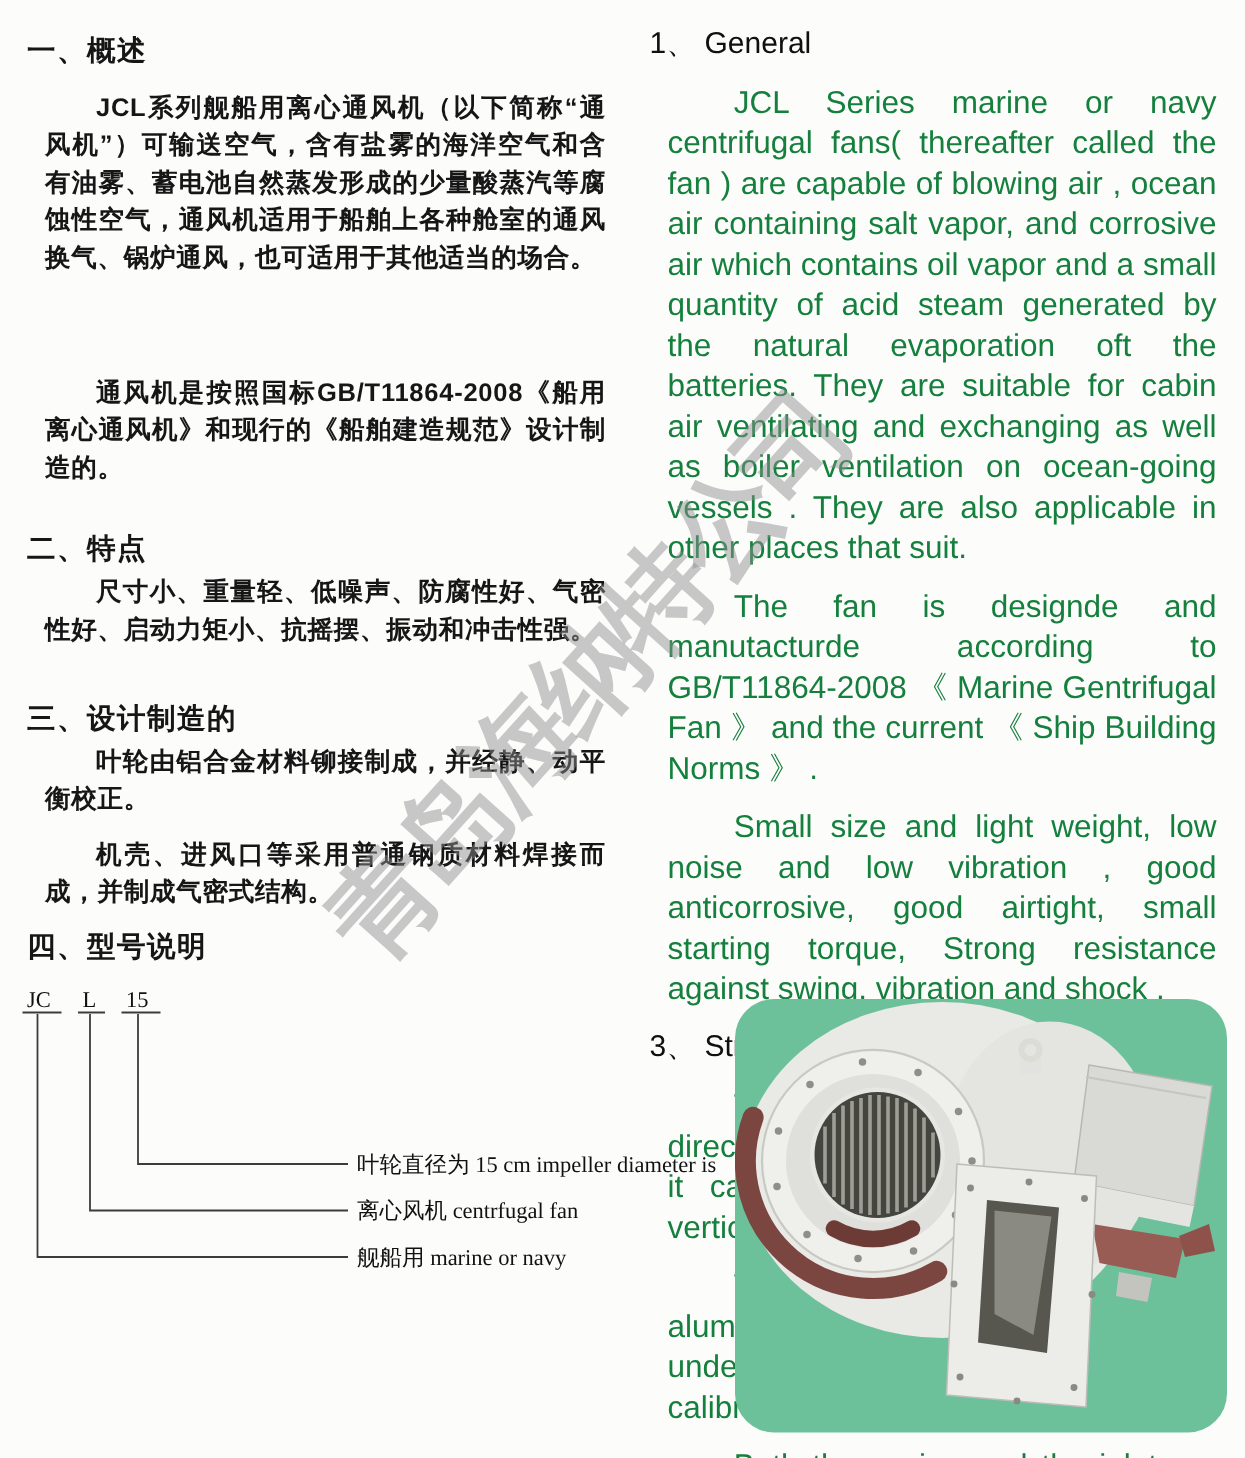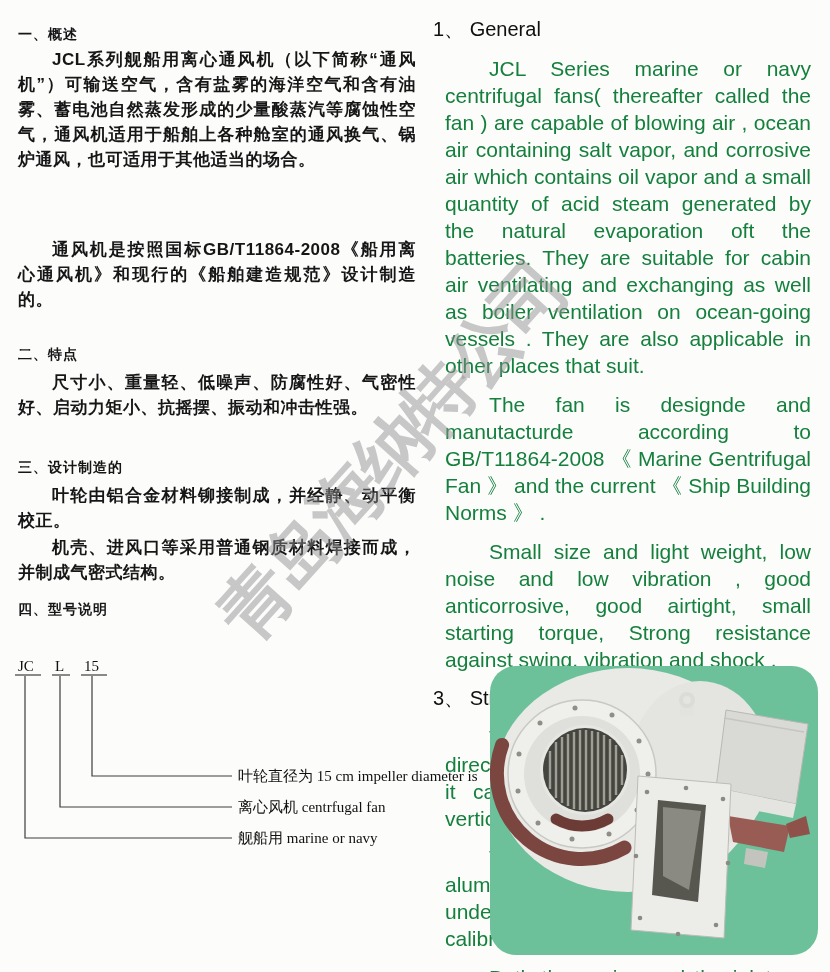--- a/index.html
+++ b/index.html
@@ -2,22 +2,22 @@
 <html><head>
 <meta charset="utf-8">
 <style>
   html,body{margin:0;padding:0;background:#ffffff;}
   .page{
     position:relative;width:830px;height:972px;background:#fcfcfb;overflow:hidden;
     font-family:"Liberation Sans",sans-serif;color:#161616;
   }
   
   .col-left{position:absolute;left:18px;top:22px;width:398px;z-index:2;}
-  .zh-h{font-size:14px;line-height:25px;font-weight:bold;margin:0;letter-spacing:1px;}
-  .zh-p{font-size:17px;line-height:25px;font-weight:bold;margin:0;text-indent:2em;
+  .zh-h{font-size:19px;line-height:25px;font-weight:bold;margin:0;letter-spacing:1px;}
+  .zh-p{font-size:17px;line-height:25px;font-weight:bold;margin:12px;text-indent:2em;
         text-align:justify;letter-spacing:0.5px;}
   
   .col-right{position:absolute;left:433px;top:16px;width:390px;z-index:2;}
   .en-h{font-size:20px;line-height:27px;font-weight:normal;margin:0;color:#101010;}
   .en-p{font-size:21px;line-height:27px;margin:12px;text-indent:2.1em;text-align:justify;color:#15803d;}
   
   .mt65{margin-top:65px;} .mt35{margin-top:35px;} .mt30{margin-top:30px;}
   .mt5{margin-top:5px;} .mt3{margin-top:3px;} .mt2{margin-top:2px;} .mt1{margin-top:12px;}
   
   .watermark{

